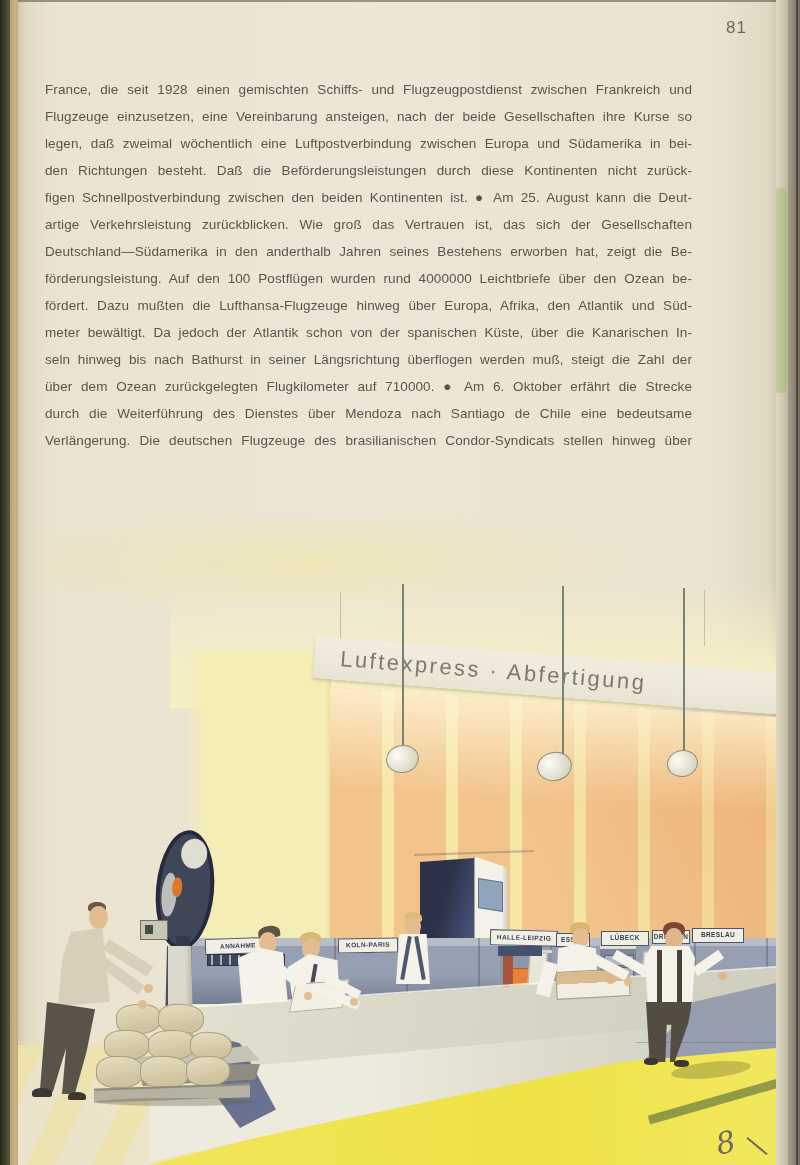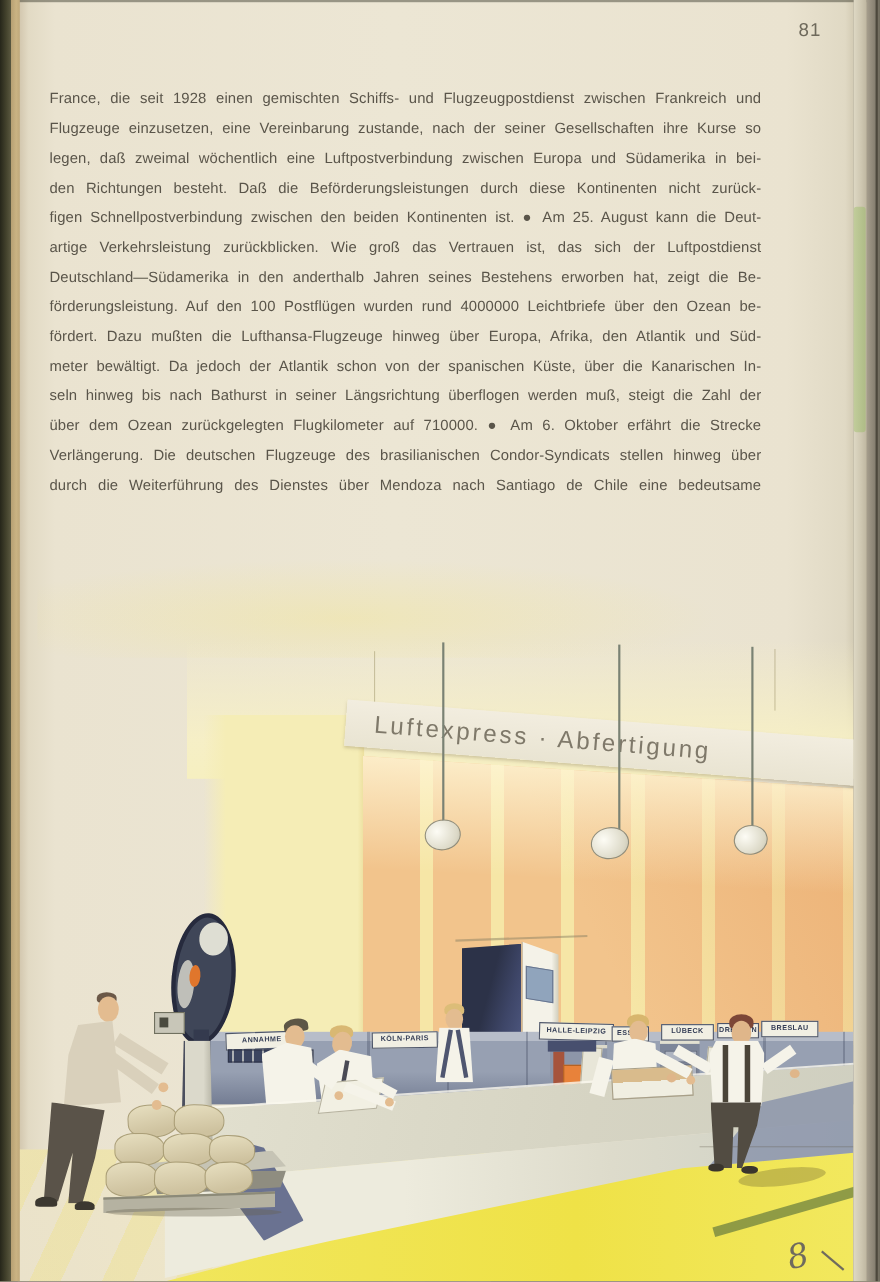--- a/index.html
+++ b/index.html
@@ -44,33 +44,33 @@
 <body>
 
 <div class="canvas">
   <div class="page"></div>
 
   <div class="pagenum">81</div>
   <div class="text-wash"></div>
 
   <div class="textblock">
     <div class="tl">France, die seit 1928 einen gemischten Schiffs- und Flugzeugpostdienst zwischen Frankreich und</div>
-    <div class="tl">Flugzeuge einzusetzen, eine Vereinbarung zustande, nach der seiner Gesellschaften ihre Kurse so</div>
+    <div class="tl">Flugzeuge einzusetzen, eine Vereinbarung ansteigen, nach der beide Gesellschaften ihre Kurse so</div>
     <div class="tl">legen, daß zweimal wöchentlich eine Luftpostverbindung zwischen Europa und Südamerika in bei-</div>
     <div class="tl">den Richtungen besteht. Daß die Beförderungsleistungen durch diese Kontinenten nicht zurück-</div>
     <div class="tl">figen Schnellpostverbindung zwischen den beiden Kontinenten ist. ● Am 25. August kann die Deut-</div>
-    <div class="tl">artige Verkehrsleistung zurückblicken. Wie groß das Vertrauen ist, das sich der Luftpostdienst</div>
+    <div class="tl">artige Verkehrsleistung zurückblicken. Wie groß das Vertrauen ist, das sich der Gesellschaften</div>
     <div class="tl">Deutschland—Südamerika in den anderthalb Jahren seines Bestehens erworben hat, zeigt die Be-</div>
     <div class="tl">förderungsleistung. Auf den 100 Postflügen wurden rund 4000000 Leichtbriefe über den Ozean be-</div>
     <div class="tl">fördert. Dazu mußten die Lufthansa-Flugzeuge hinweg über Europa, Afrika, den Atlantik und Süd-</div>
     <div class="tl">meter bewältigt. Da jedoch der Atlantik schon von der spanischen Küste, über die Kanarischen In-</div>
     <div class="tl">seln hinweg bis nach Bathurst in seiner Längsrichtung überflogen werden muß, steigt die Zahl der</div>
     <div class="tl">über dem Ozean zurückgelegten Flugkilometer auf 710000. ● Am 6. Oktober erfährt die Strecke</div>
+    <div class="tl">durch die Weiterführung des Dienstes über Mendoza nach Santiago de Chile eine bedeutsame</div>
     <div class="tl">Verlängerung. Die deutschen Flugzeuge des brasilianischen Condor-Syndicats stellen hinweg über</div>
-    <div class="tl">durch die Weiterführung des Dienstes über Mendoza nach Santiago de Chile eine bedeutsame</div>
   </div>
 
   <div class="illo">
 
     <div style="left:154px;top:2px;width:606px;height:126px;
       background:linear-gradient(180deg,rgba(247,240,197,0) 0%,rgba(247,240,197,.9) 72%,#f6efc0 100%);"></div>
 
     <div style="left:169px;top:70px;width:146px;height:300px;
       background:linear-gradient(90deg,rgba(246,238,185,0),#f5edb6 14%,#f5edb6 96%,#ecdf9e);"></div>
 

